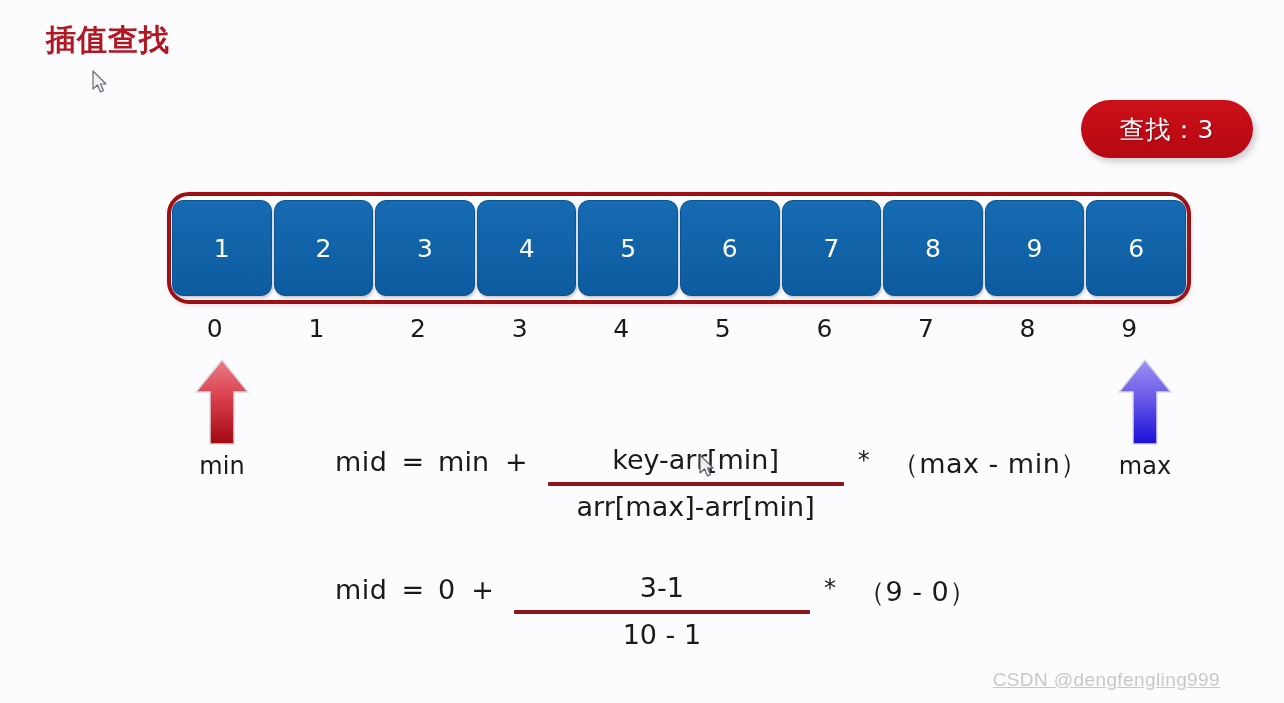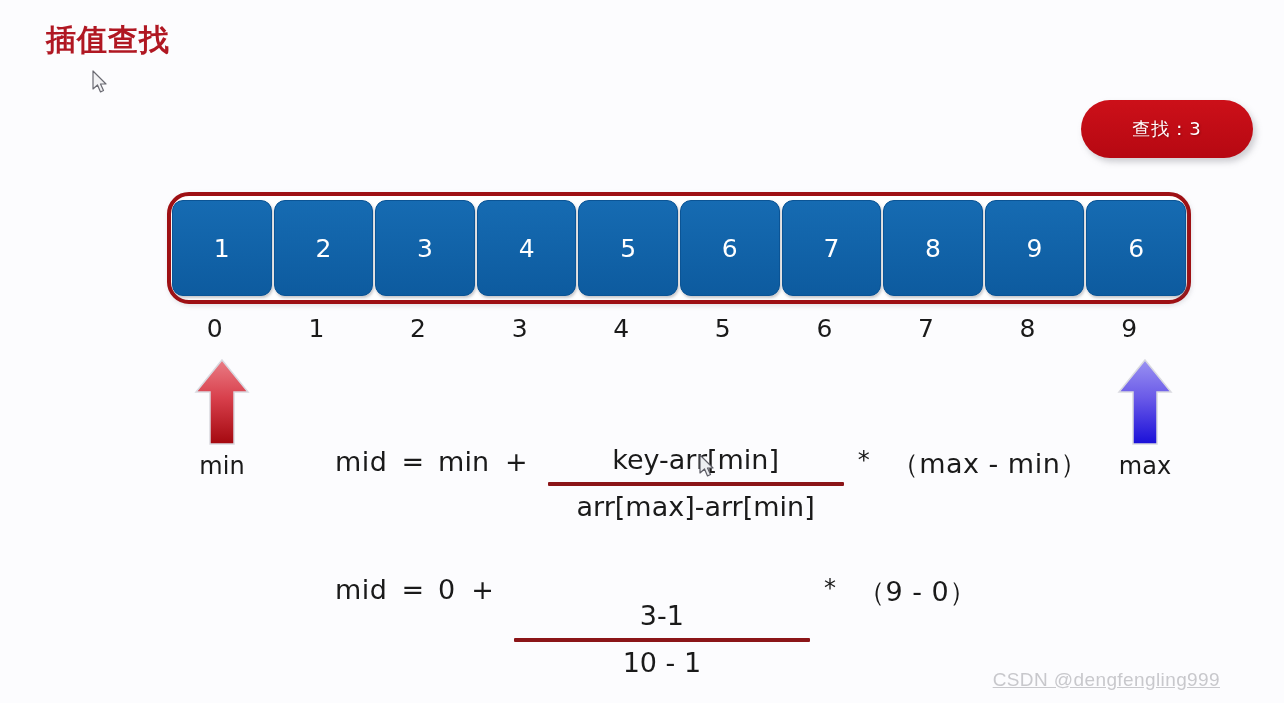--- a/index.html
+++ b/index.html
@@ -43,21 +43,21 @@
     background: #c20a14;
     background-image: linear-gradient(180deg, #cc1019 0%, #b60812 100%);
     border-radius: 29px;
     box-shadow: 3px 4px 6px rgba(120,120,130,0.35);
     display: flex;
     align-items: center;
     justify-content: center;
   }
   #search-badge .badge-text {
     color: #ffffff;
-    font-size: 18px;
+    font-size: 25px;
     font-family: "DejaVu Sans", "Liberation Sans", sans-serif;
     font-weight: normal;
     letter-spacing: 1px;
     text-shadow: 1px 1px 2px rgba(0,0,0,0.25);
     white-space: nowrap;
   }
 
   
   #array-container {
     position: absolute;
@@ -170,21 +170,21 @@
     white-space: nowrap;
   }
   .fraction .bar {
     height: 4px;
     background: #8b1518;
     border-radius: 1px;
     margin: 7px 0;
     align-self: stretch;
   }
   #frac-1 { min-width: 296px; }
-  #frac-2 { min-width: 296px; margin-top: 28px; }
+  #frac-2 { min-width: 296px; }
 
   
   #watermark {
     position: absolute;
     right: 22px;
     bottom: 12px;
     color: #c8c8cc;
     font-size: 19px;
     font-family: "Liberation Sans", sans-serif;
     letter-spacing: 0.4px;

